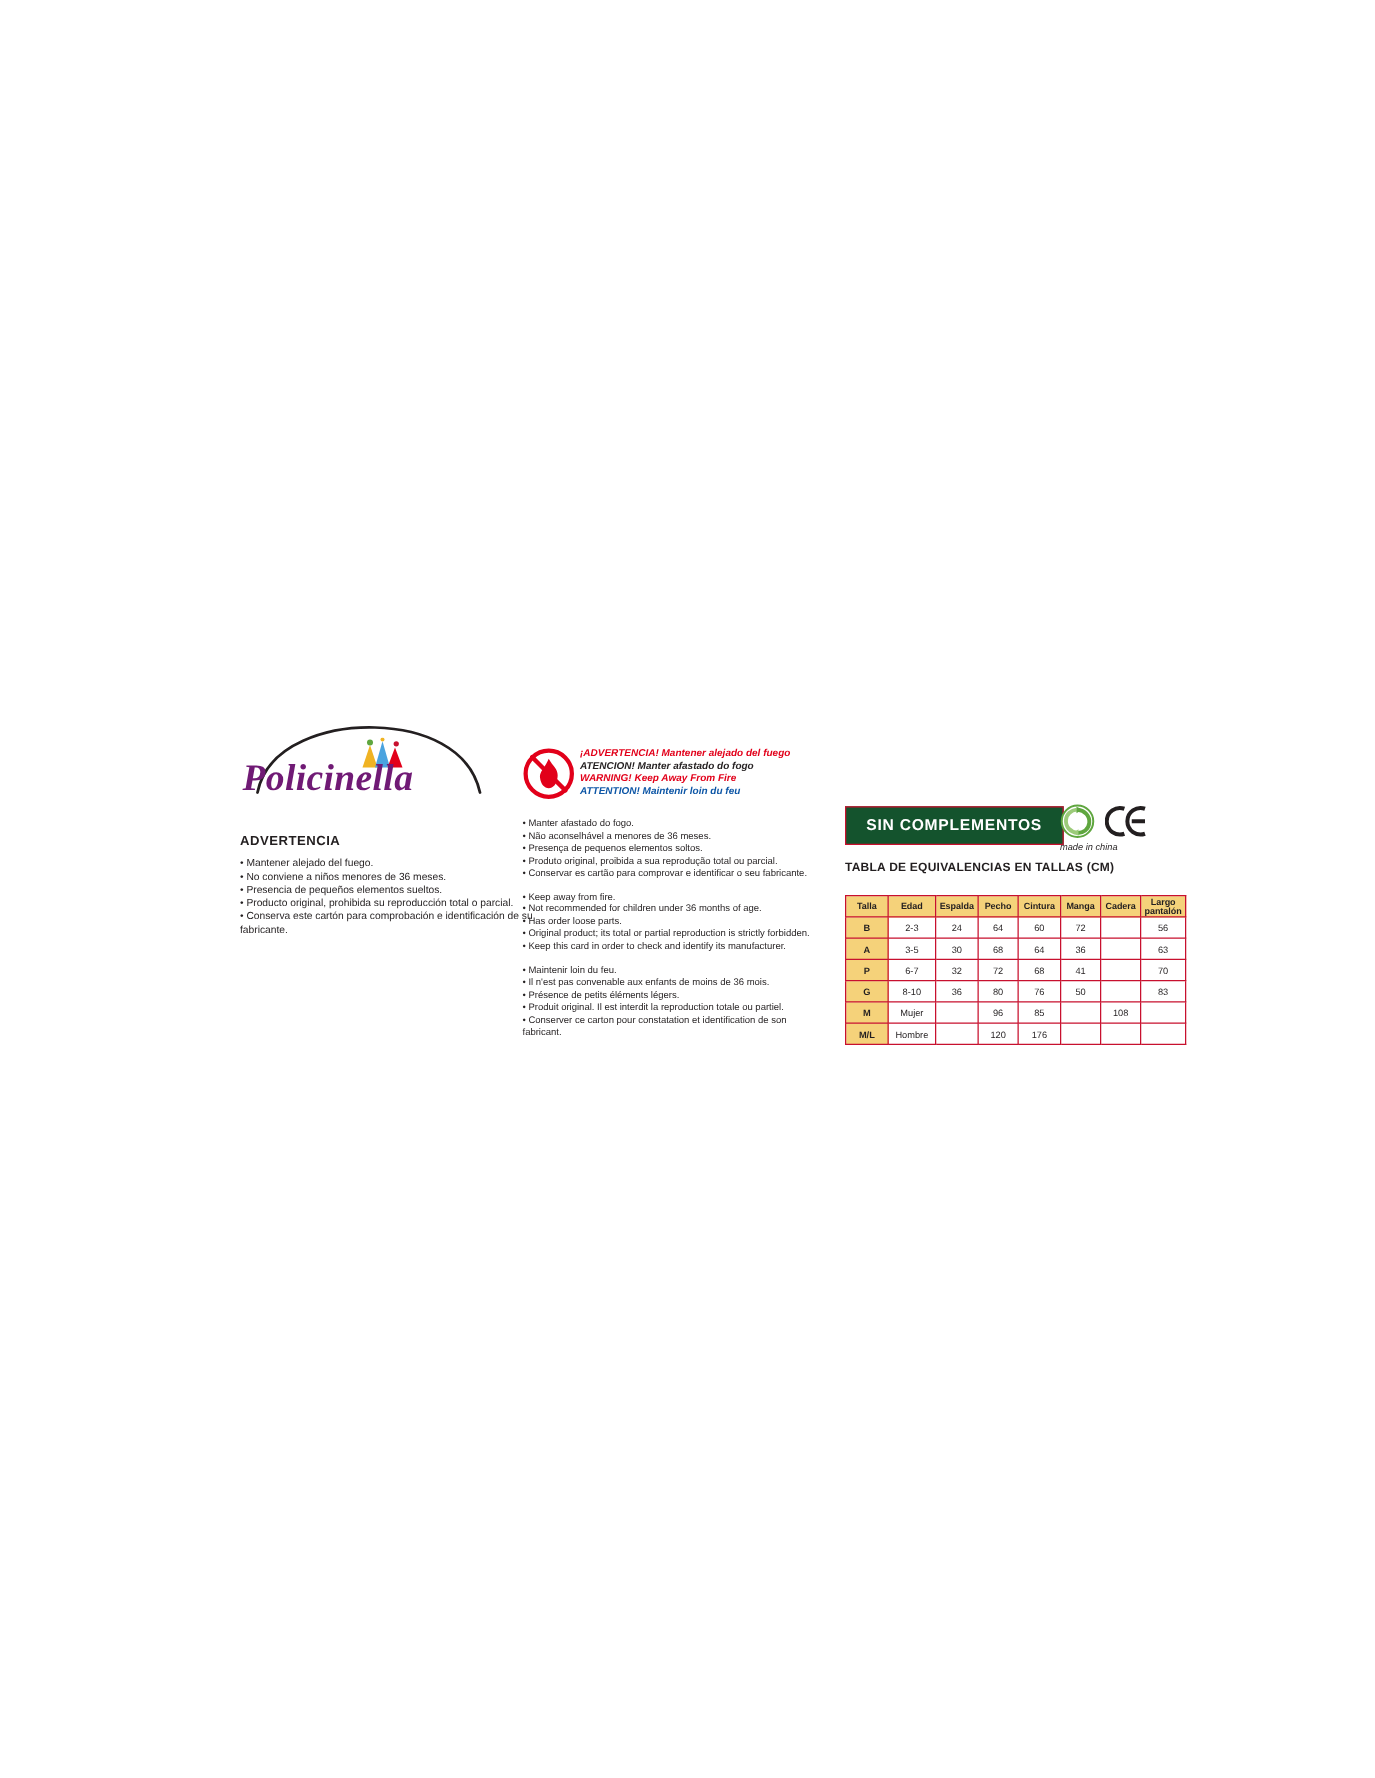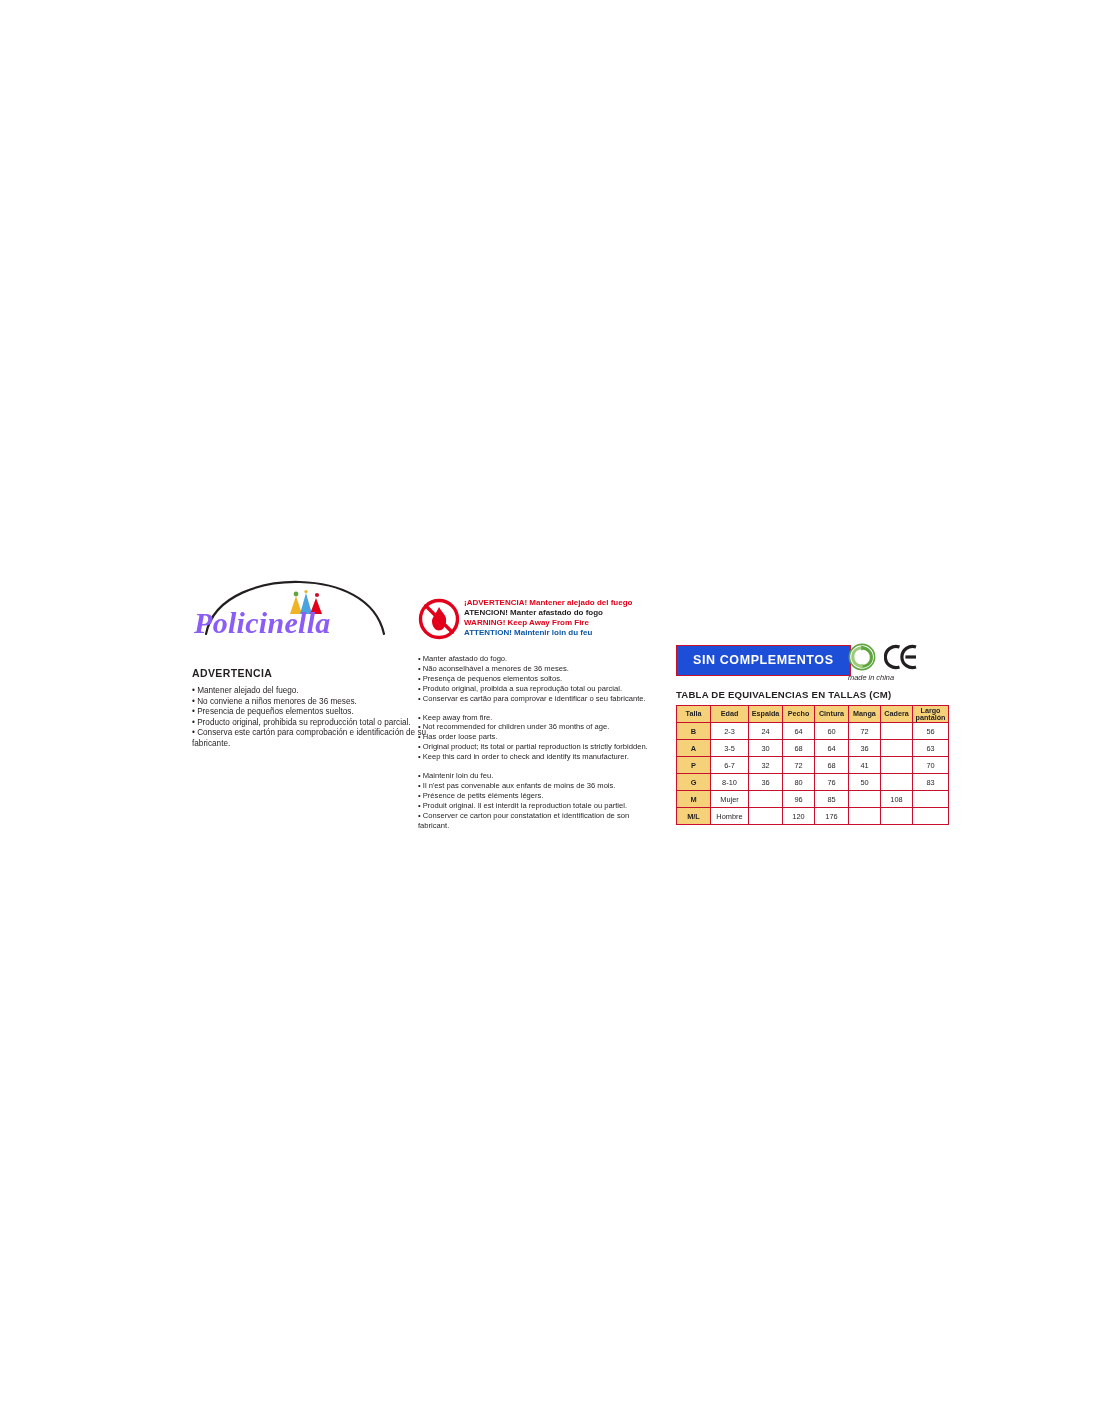--- a/index.html
+++ b/index.html
@@ -45,21 +45,21 @@
   }
   .logo-word {
     position: absolute;
     left: 0px;
     top: 26px;
     font-family: "Liberation Serif", serif;
     font-style: italic;
     font-weight: 700;
     font-size: 30px;
     letter-spacing: 0.3px;
-    color: #8b5cf6;
+    color: #701a75;
     white-space: nowrap;
   }
   .logo-confetti {
     position: absolute;
     left: 90px;
     top: 10px;
     width: 44px;
     height: 26px;
   }
 
@@ -107,21 +107,21 @@
     left: 0; top: 3px;
     width: 42px; height: 42px;
   }
   .warn-lines {
     position: absolute;
     left: 46px;
     top: 3px;
     font-size: 8px;
     line-height: 10px;
   }
-  .warn-lines div { white-space: nowrap; }
+  .warn-lines div { white-space: nowrap; font-style: italic; }
   .warn-lines .b { font-weight: 700; }
   .warn-lines .red { color: #e2001a; font-weight: 700; }
   .warn-lines .blue { color: #0d56a6; font-weight: 700; }
 
   .blk {
     margin-top: 9px;
     font-size: 7.6px;
     line-height: 9.9px;
   }
   .blk div { white-space: nowrap; }
@@ -129,21 +129,21 @@
 
   
   .col-right {
     position: absolute;
     left: 676px;
     top: 645px;
     width: 260px;
   }
   .badge {
     display: inline-block;
-    background: #1d4ed8;
+    background: #14532d;
     color: #ffffff;
     font-size: 12.5px;
     font-weight: 700;
     letter-spacing: 0.6px;
     padding: 7px 16px 8px 16px;
     border: 1px solid #c8102e;
   }
   .badge-row {
     position: relative;
     height: 40px;
@@ -181,21 +181,21 @@
 
   .tbl-title {
     margin-top: 4px;
     font-size: 9.6px;
     font-weight: 700;
     letter-spacing: 0.2px;
     color: #231f20;
   }
 
   table.sizes {
-    margin-top: 5px;
+    margin-top: 16px;
     border-collapse: collapse;
     width: 258px;
     table-layout: fixed;
   }
   table.sizes th, table.sizes td {
     border: 1px solid #c8102e;
     height: 16px;
     text-align: center;
     vertical-align: middle;
     font-size: 7.4px;

